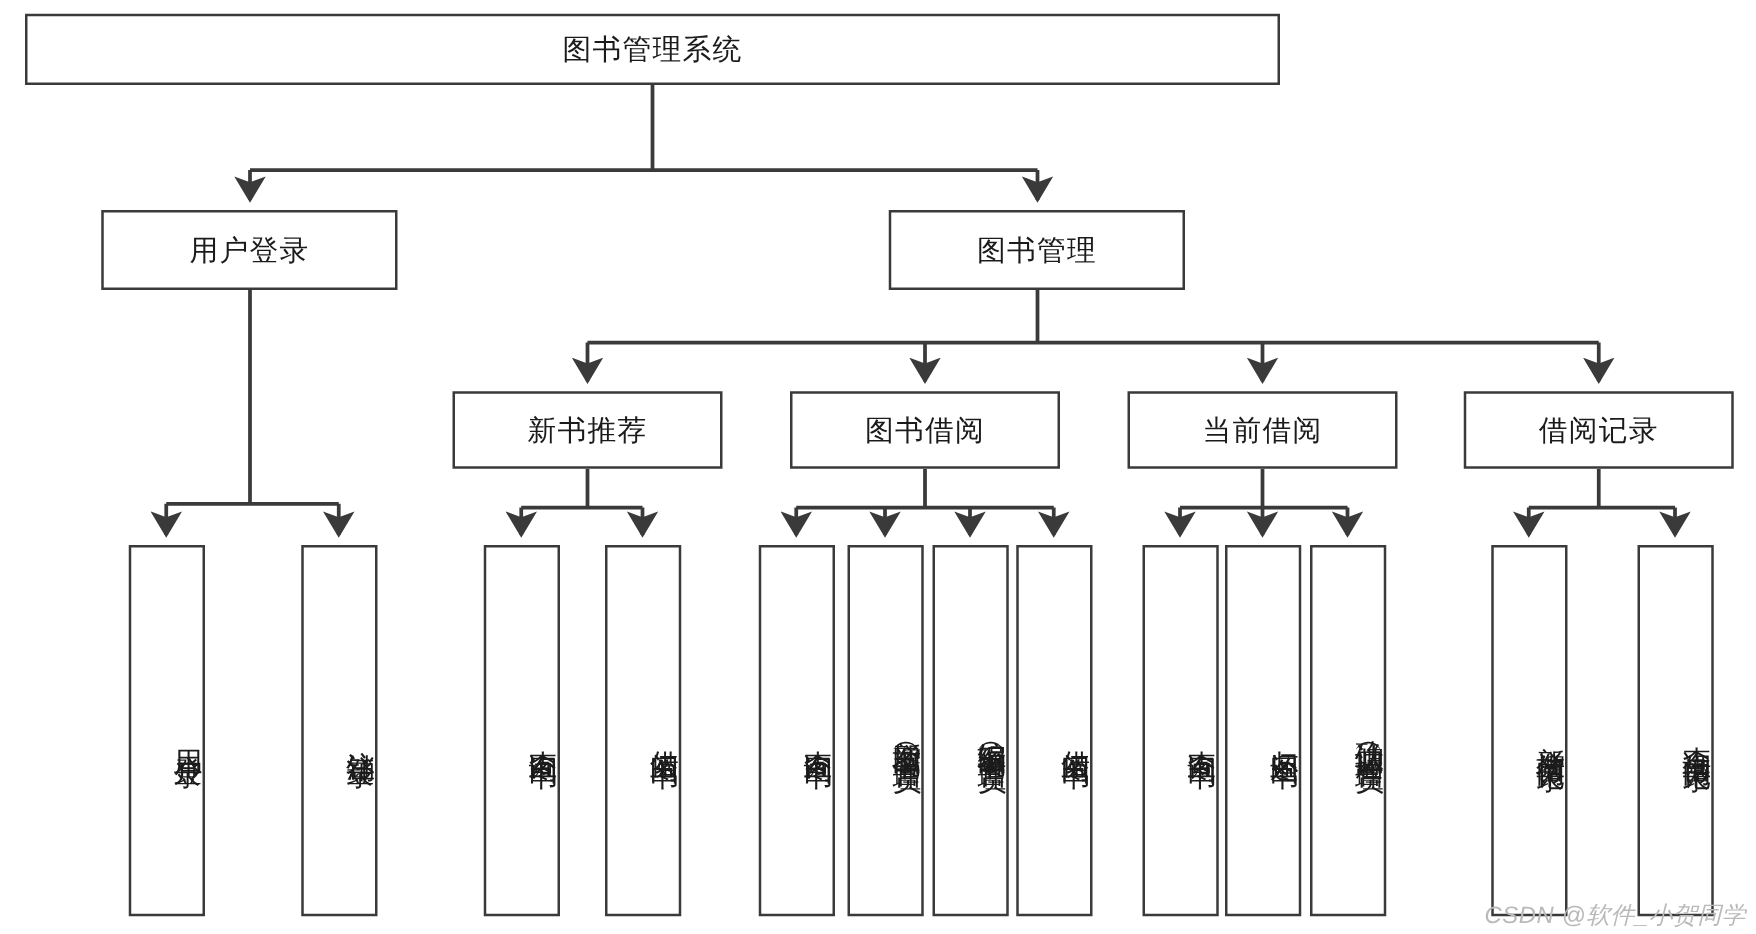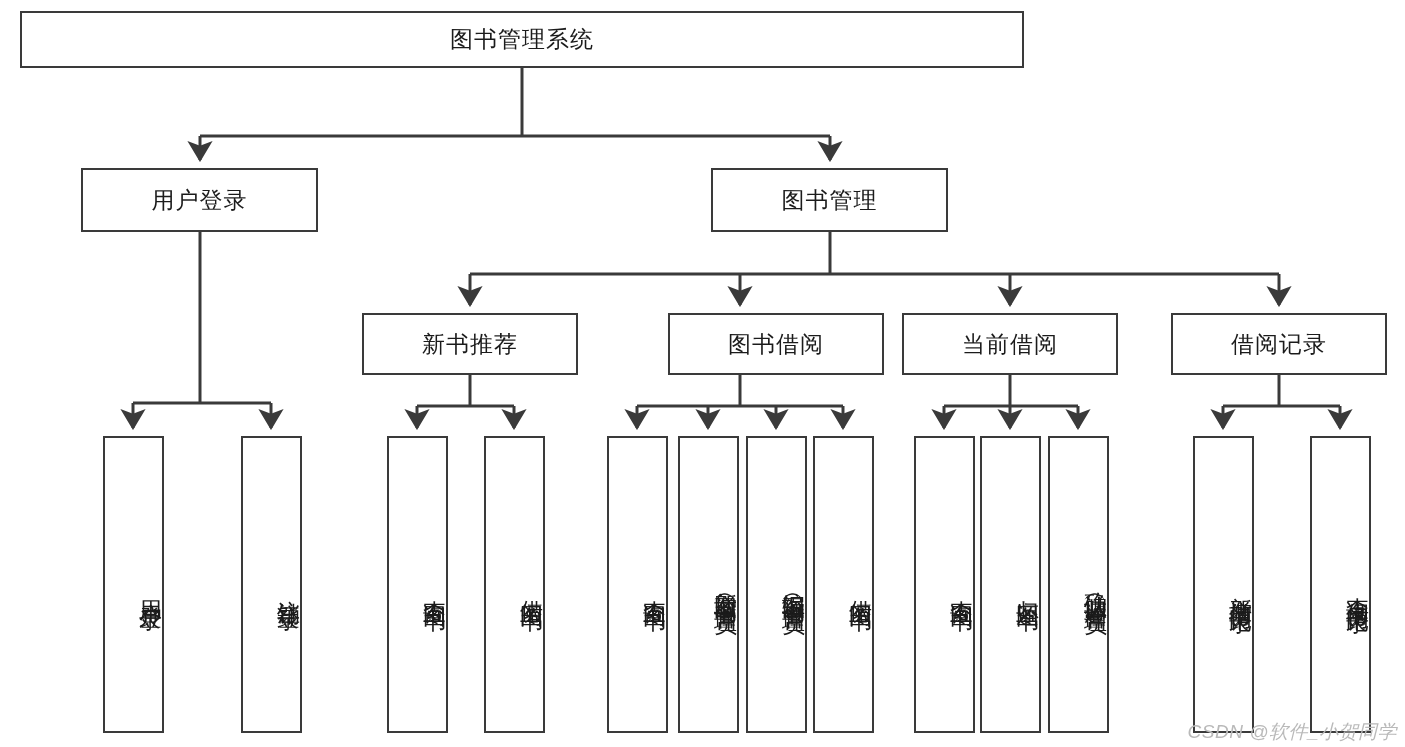--- a/index.html
+++ b/index.html
@@ -117,21 +117,21 @@
   <div class="node h" style="left:81px;top:168px;width:237px;height:64px;">
     <span>用户登录</span>
   </div>
   <div class="node h" style="left:711px;top:168px;width:237px;height:64px;">
     <span>图书管理</span>
   </div>
 
   <div class="node h" style="left:362px;top:313px;width:216px;height:62px;">
     <span>新书推荐</span>
   </div>
-  <div class="node h" style="left:668px;top:313px;width:216px;height:62px;">
+  <div class="node h" style="left:632px;top:313px;width:216px;height:62px;">
     <span>图书借阅</span>
   </div>
   <div class="node h" style="left:1171px;top:313px;width:216px;height:62px;">
     <span>借阅记录</span>
   </div>
   <div class="node h" style="left:902px;top:313px;width:216px;height:62px;">
     <span>当前借阅</span>
   </div>
 
   <div class="node v" style="left:103px;top:436px;width:61px;height:297px;">

